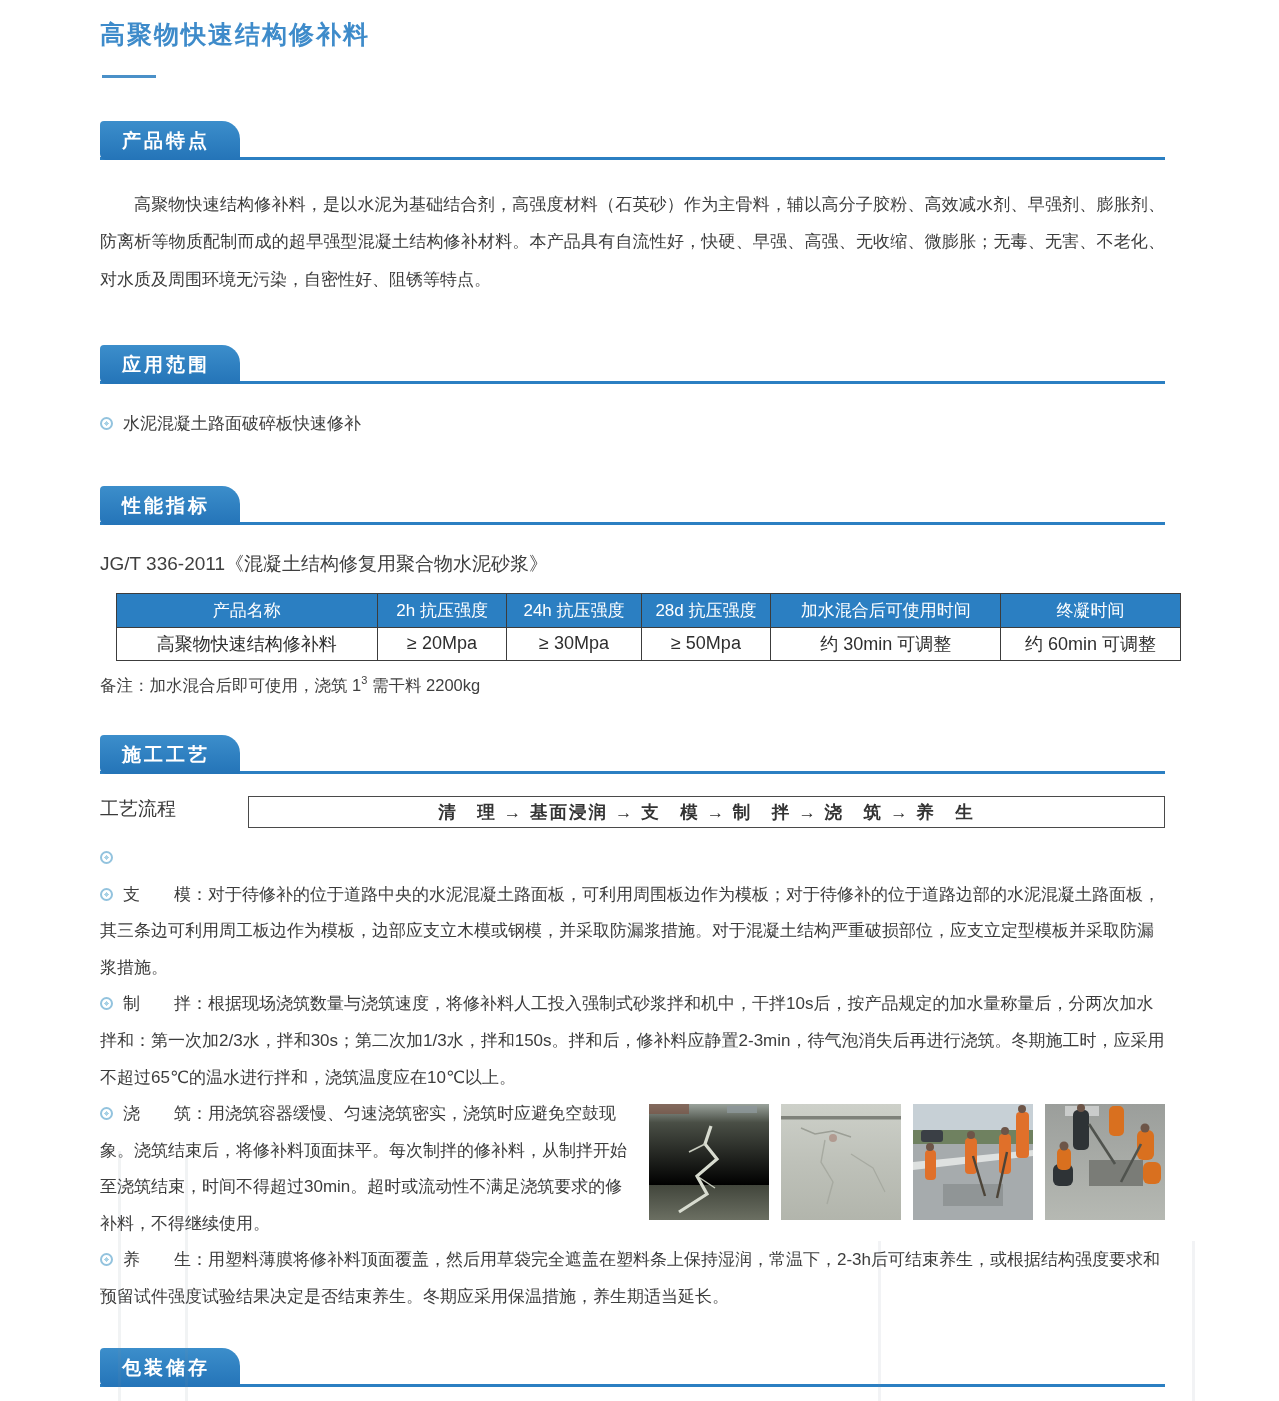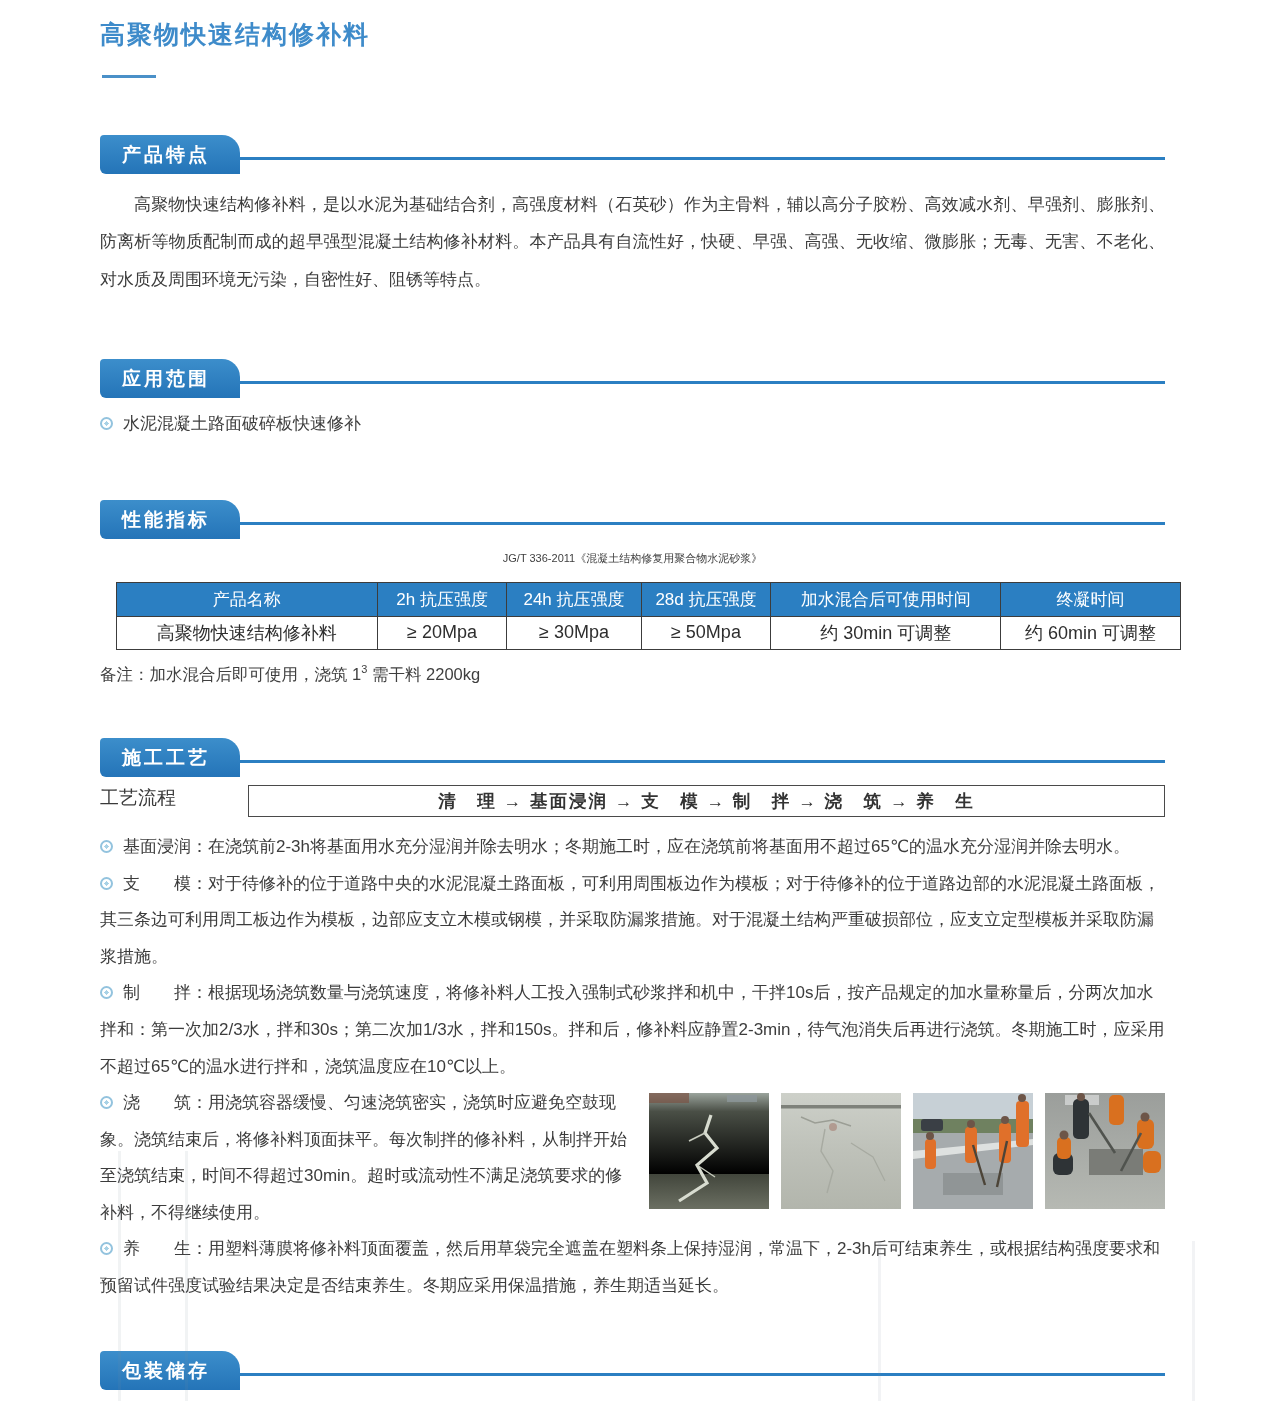--- a/index.html
+++ b/index.html
@@ -11,36 +11,36 @@
     padding:18px 114px 0 100px;
   }
   .page-title { font-size:25px; font-weight:bold; color:#3e8bca; letter-spacing:2px; }
   .title-underline { width:54px; height:3px; background:#4a90c8; margin:24px 0 40px 2px; }
 
   .sec-head { border-bottom:3px solid #2b7fc2; position:relative; }
   .sec-badge {
     display:inline-block; background:linear-gradient(#3c8ecb,#2474b8);
     color:#fff; font-weight:bold; font-size:19px; letter-spacing:3px;
     padding:7px 30px 6px 22px; border-radius:4px 18px 0 6px;
-    position:relative; top:17px;
+    position:relative; top:3px;
   }
   .para { margin-top:26px; font-size:17px; line-height:2.2; text-align:justify; text-indent:2em; color:#3c3c3c; }
 
   .bullet-icon {
     display:inline-block; width:13px; height:13px; border-radius:50%;
     border:2px solid #93c3de;
     background:radial-gradient(circle,#a9d2e6 34%,#ffffff 35%);
     margin-right:10px; vertical-align:-1px;
   }
   .bullet-line { font-size:17px; line-height:2.15; color:#3c3c3c; }
 
   .app-row { display:flex; margin-top:22px; }
   .app-row .bullet-line:first-child { width:312px; }
 
-  .std-line { text-align:center; margin-top:26px; font-size:11px; color:#3f3f3f; }
+  .std-line { text-align:left; margin-top:26px; font-size:19px; color:#3f3f3f; }
 
   table.perf { width:100%; border-collapse:collapse; margin-top:16px; table-layout:fixed;margin-left:16px; }
   table.perf th {
     background:#2b7fc2; color:#ffffff; font-weight:normal; font-size:17px;
     border:1.6px solid #3c3c3c; padding:5px 2px;
   }
   table.perf td {
     font-size:18px; color:#2e2e2e; text-align:center;
     border:1.6px solid #3c3c3c; padding:4px 2px;
   }
@@ -136,21 +136,21 @@
 
 <div class="sec-head mt-sec3">
   <span class="sec-badge">施工工艺</span>
 </div>
 <div class="flow-row">
   <span class="flow-label">工艺流程</span>
   <span class="flow-box">清　理 → 基面浸润 → 支　模 → 制　拌 → 浇　筑 → 养　生</span>
 </div>
 
 <div class="steps clearfix">
-  <p class="bullet-line"><span class="bullet-icon"></span><span>基面浸润：在浇筑前2-3h将基面用水充分湿润并除去明水；冬期施工时，应在浇筑前将基面用不超过65℃的温水充分湿润并除去明水。</span></p>
+  <p class="bullet-line"><span class="bullet-icon"></span></p>
   <p class="bullet-line"><span class="bullet-icon"></span><span>支　　模：对于待修补的位于道路中央的水泥混凝土路面板，可利用周围板边作为模板；对于待修补的位于道路边部的水泥混凝土路面板，其三条边可利用周工板边作为模板，边部应支立木模或钢模，并采取防漏浆措施。对于混凝土结构严重破损部位，应支立定型模板并采取防漏浆措施。</span></p>
   <p class="bullet-line"><span class="bullet-icon"></span><span>制　　拌：根据现场浇筑数量与浇筑速度，将修补料人工投入强制式砂浆拌和机中，干拌10s后，按产品规定的加水量称量后，分两次加水拌和：第一次加2/3水，拌和30s；第二次加1/3水，拌和150s。拌和后，修补料应静置2-3min，待气泡消失后再进行浇筑。冬期施工时，应采用不超过65℃的温水进行拌和，浇筑温度应在10℃以上。</span></p>
 
   <div class="photo-strip">
     <span class="photo">
       <svg viewBox="0 0 120 116" xmlns="http://www.w3.org/2000/svg">
         <defs>
             <linearGradient id="g1" x1="0" y1="0" x2="0" y2="1">
           <stop offset="0" stop-color="#9aa39c"></stop>
               <stop offset="0.16" stop-color="#4a4f46"></stop>

